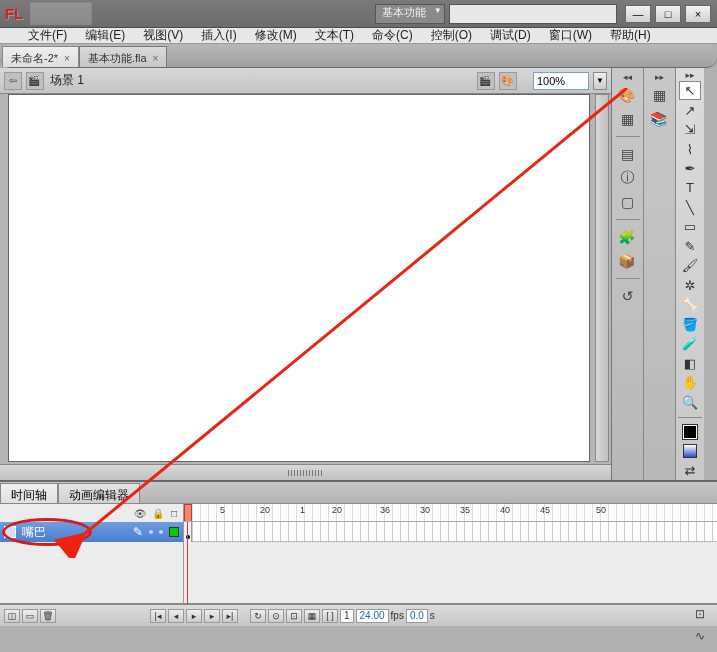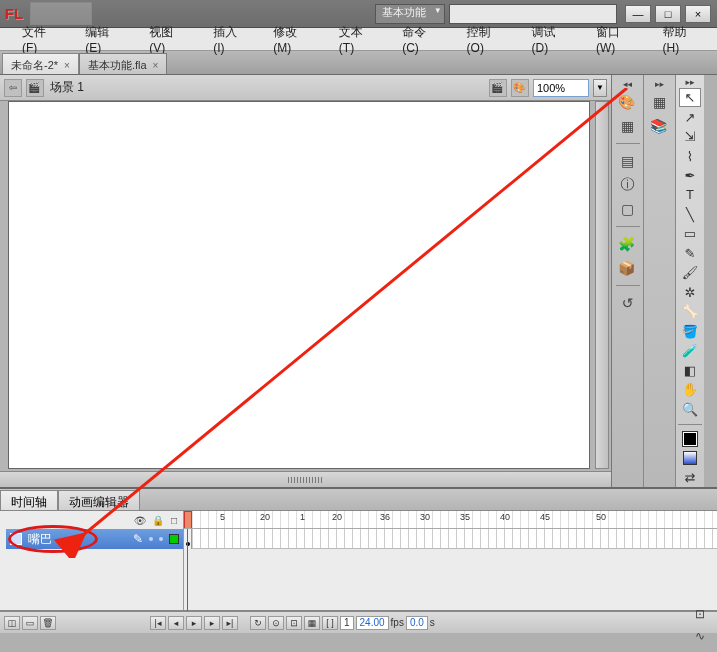--- a/index.html
+++ b/index.html
@@ -10,35 +10,35 @@
 .logo span { color: #cc2222; font-weight: bold; font-size: 15px; text-shadow: 1px 1px 0 rgba(255,255,255,.3); }
 .workspace-select { margin-left: auto; background: #8a8a8a; border: 1px solid #555; height: 20px; padding: 0 18px 0 6px; font-size: 11px; color: #f0f0f0; position: relative; }
 .workspace-select::after { content:"▾"; position:absolute; right:4px; font-size:9px; }
 .search-wrap { margin: 0 4px; display: flex; align-items: center; }
 .search { background: #e8e8e8; border: 1px solid #555; height: 20px; width: 168px; padding: 0 4px 0 18px; font-size: 11px; position: relative; }
 .search-icon { position: absolute; left: 4px; font-size: 11px; color: #666; }
 .title-hl { width: 62px; height: 23px; background: rgba(255,255,255,.2); border: 1px solid #888; margin-left: 2px; }
 .win-controls { display: flex; gap: 4px; margin: 0 6px 0 4px; }
 .win-btn { width: 26px; height: 18px; background: linear-gradient(#f2f2f2,#d0d0d0); border: 1px solid #666; font-size: 11px; display:flex;align-items:center;justify-content:center; }
 
-.menubar { height: 23px; background: #e8e8e8; border-bottom: 1px solid #999; display: flex; align-items: center; padding: 0 15px; gap: 18px; }
+.menubar { height: 16px; background: #e8e8e8; border-bottom: 1px solid #999; display: flex; align-items: center; padding: 0 21px; gap: 4px; }
 .menu-item { font-size: 12px; padding: 2px 7px; color: #222; }
 
-.doc-tabs { height: 24px; background: linear-gradient(#b8b8b8,#a0a0a0); border-bottom: 1px solid #6a6a6a; display: flex; align-items: flex-end; padding-left: 2px; }
+.doc-tabs { height: 24px; background: linear-gradient(#b8b8b8,#a0a0a0); border-bottom: 1px solid #6a6a6a; display: flex; align-items: flex-end; padding-left: 2px; border-radius: 10px; }
 .doc-tab { height: 21px; padding: 3px 8px 0; font-size: 11px; color: #333; border: 1px solid #7a7a7a; border-bottom: none; background: linear-gradient(#dadada,#c6c6c6); display: flex; align-items: center; gap: 6px; }
 .doc-tab.active { background: linear-gradient(#efefef,#dedede); border-color:#888; z-index: 2; }
 .doc-tab .x { font-size: 10px; color: #666; }
 
 .main-row { display: flex; height: 412px; }
 .doc-area { width: 612px; background: #b5b5b5; display: flex; flex-direction: column; border-right: 1px solid #777; }
 .doc-toolbar { height: 26px; background: linear-gradient(#d8d8d8,#c4c4c4); border-bottom: 1px solid #888; display: flex; align-items: center; padding: 0 4px; gap: 4px; }
 .tb-ico { width: 18px; height: 18px; background: #c0c0c0; border: 1px solid #9a9a9a; font-size: 10px; display: flex; align-items: center; justify-content: center; color: #444; }
 .scene-label { font-size: 12px; color: #222; margin-left: 2px; }
 .tb-spacer { flex: 1; }
-.zoom-box { width: 56px; height: 18px; background: #fff; border: 1px solid #7aa0d0; font-size: 11px; padding: 0 3px; display: flex; align-items: center; }
+.zoom-box { width: 56px; height: 18px; background: #fff; border: 1px solid #7aa0d0; font-size: 11px; padding: 0 3px; display: flex; align-items: center; margin-left: 12px; }
 .zoom-arrow { width: 14px; height: 18px; background: linear-gradient(#eee,#ccc); border: 1px solid #888; font-size: 8px; display:flex;align-items:center;justify-content:center; }
 
 .stage-wrap { flex: 1; position: relative; overflow: hidden; background: #b5b5b5; }
 .stage { position: absolute; left: 8px; top: 0; width: 582px; height: 368px; background: #fff; border: 1px solid #666; }
 .stage-scroll-v { position: absolute; right: 2px; top: 0; width: 14px; height: 368px; background: linear-gradient(90deg,#d8d8d8,#c0c0c0); border: 1px solid #888; }
 .stage-scroll-h { height: 16px; background: linear-gradient(#d8d8d8,#c0c0c0); border-top: 1px solid #888; display:flex;align-items:center;justify-content:center; }
 .stage-grip { width: 36px; height: 6px; background: repeating-linear-gradient(90deg,#777 0 1px,transparent 1px 3px); }
 
 .right-rail { flex: 1; display: flex; }
 .panel-col { width: 32px; background: linear-gradient(#c8c8c8,#b8b8b8); border-right: 1px solid #888; display: flex; flex-direction: column; align-items: center; padding-top: 4px; gap: 2px; }
@@ -54,21 +54,21 @@
 .swatch-grad { width:14px;height:14px;background:linear-gradient(180deg,#fff,#2a4fd0);border:1px solid #333;}
 
 .timeline-sec { border-top: 2px solid #686868; }
 .tl-tabs { height: 22px; background: linear-gradient(#c8c8c8,#b4b4b4); border-bottom: 1px solid #888; display: flex; align-items: flex-end; }
 .tl-tab { height: 20px; padding: 3px 10px 0; font-size: 12px; border: 1px solid #888; border-bottom: none; background: linear-gradient(#e4e4e4,#d0d0d0); }
 .tl-tab.active { background: linear-gradient(#f0f0f0,#e0e0e0); }
 
 .tl-body { display: flex; height: 100px; background: #ececec; border-bottom: 1px solid #888; }
 .layer-pane { width: 184px; border-right: 1px solid #9a9a9a; display: flex; flex-direction: column; }
 .layer-header { height: 18px; display:flex; align-items:center; justify-content:flex-end; gap:6px; padding-right:6px; font-size: 10px; color:#444; }
-.layer-row { height: 20px; background: linear-gradient(#6d9ee0,#4b7ed0); display:flex; align-items:center; padding: 0 4px; gap: 6px; font-size: 12px; color:#fff; position: relative; margin-left: 6px; }
+.layer-row { height: 20px; background: linear-gradient(#6d9ee0,#4b7ed0); display:flex; align-items:center; padding: 0 4px; gap: 6px; font-size: 12px; color:#fff; position: relative; }
 .layer-row .ico { width:12px;height:12px;background:#cfe0ff;border:1px solid #fff;}
 .layer-row .dot { width:4px;height:4px;background:#bcd4ff;border-radius:50%;}
 .layer-row .outline { width:10px;height:10px;background:#0c0;border:1px solid #333;}
 .layer-ellipse { position:absolute; left:2px; top:-4px; width:90px; height:28px; border:3px solid #dd1818; border-radius:50%; pointer-events:none; }
 
 .frame-pane { flex: 1; display: flex; flex-direction: column; position: relative; }
 .ruler { height: 18px; background: #fff; border-bottom: 1px solid #aaa; position: relative; overflow: hidden; }
 .ruler-bg { position:absolute;inset:0;background:repeating-linear-gradient(90deg,#ddd 0 1px,transparent 1px 8px);}
 .ruler-lbl { position:absolute; top:1px; font-size:9px; color:#333;}
 .playhead { position:absolute; top:0; left:0; width:8px; height:18px; background:#e86; border:1px solid #c33;}

